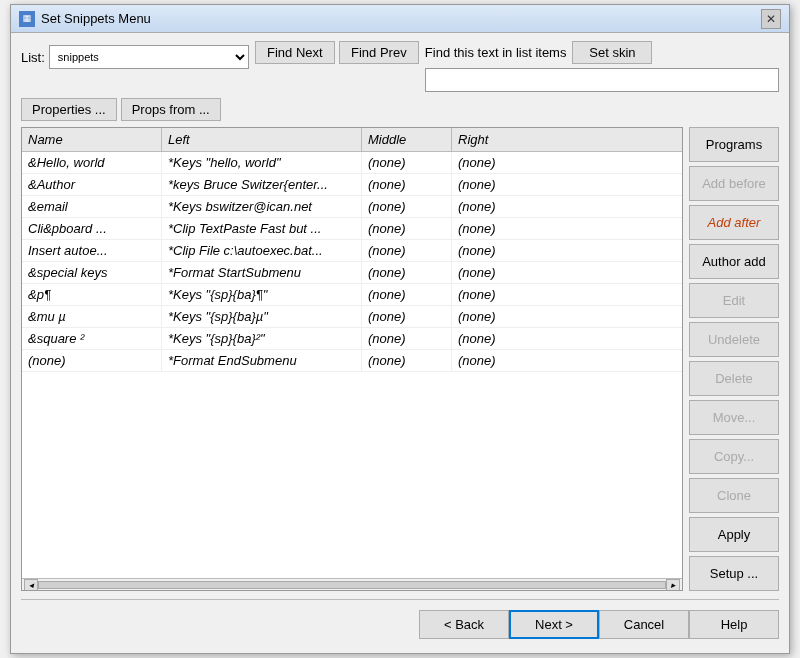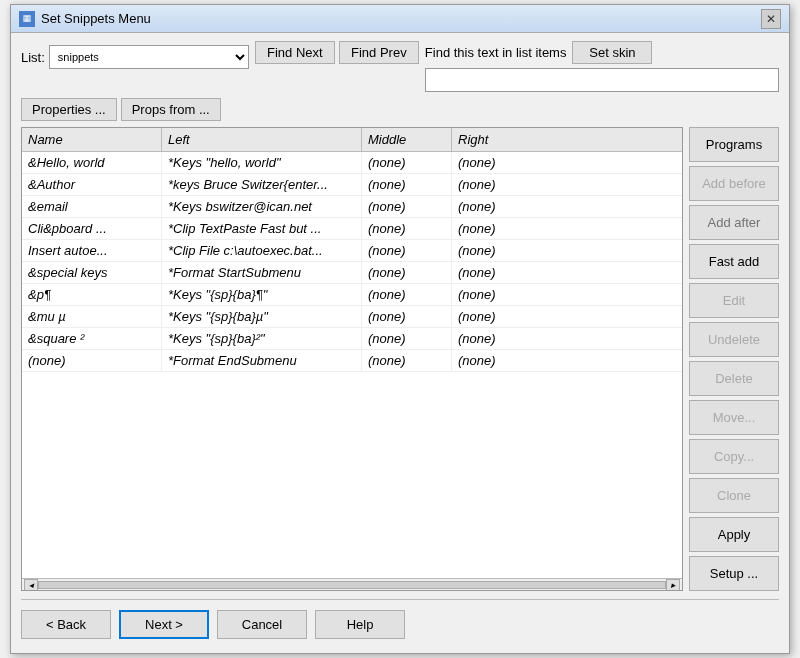--- a/index.html
+++ b/index.html
@@ -239,22 +239,22 @@
       text-align: center;
       width: 100%;
     }
     .right-btn.apply-btn {
       background: #e1e1e1;
     }
 
     
     .bottom-bar {
       display: flex;
-      justify-content: flex-start;
-      gap: 8px;
+      justify-content: flex-end;
+      gap: 0;
       padding: 10px 0 6px;
       border-top: 1px solid #bbb;
       margin-top: 8px;
     }
     .nav-btn {
       background: #e1e1e1;
       border: 1px solid #adadad;
       padding: 5px 20px;
       font-size: 13px;
       cursor: pointer;
@@ -380,22 +380,22 @@
           <div class="scroll-left">◂</div>
           <div class="scroll-track"></div>
           <div class="scroll-right">▸</div>
         </div>
       </div>
 
       <div class="right-panel" id="right-panel">
 
       <button class="right-btn">Programs</button>
           <button class="right-btn" style="color: rgb(170, 170, 170); cursor: default;">Add before</button>
-          <button class="right-btn" style="color: #737373; cursor: default;">Add after</button>
-          <button class="right-btn">Fast add</button>
+          <button class="right-btn" style="color: #c2410c; cursor: default; font-style: italic;">Add after</button>
+          <button class="right-btn">Author add</button>
           <button class="right-btn" style="color: rgb(170, 170, 170); cursor: default;">Edit</button>
           <button class="right-btn" style="color: rgb(170, 170, 170); cursor: default;">Undelete</button>
           <button class="right-btn" style="color: rgb(170, 170, 170); cursor: default;">Delete</button>
           <button class="right-btn" style="color: rgb(170, 170, 170); cursor: default;">Move...</button>
           <button class="right-btn" style="color: rgb(170, 170, 170); cursor: default;">Copy...</button>
           <button class="right-btn" style="color: rgb(170, 170, 170); cursor: default;">Clone</button>
           <button class="right-btn apply-btn">Apply</button>
           <button class="right-btn">Setup ...</button>
         </div>
     </div>

